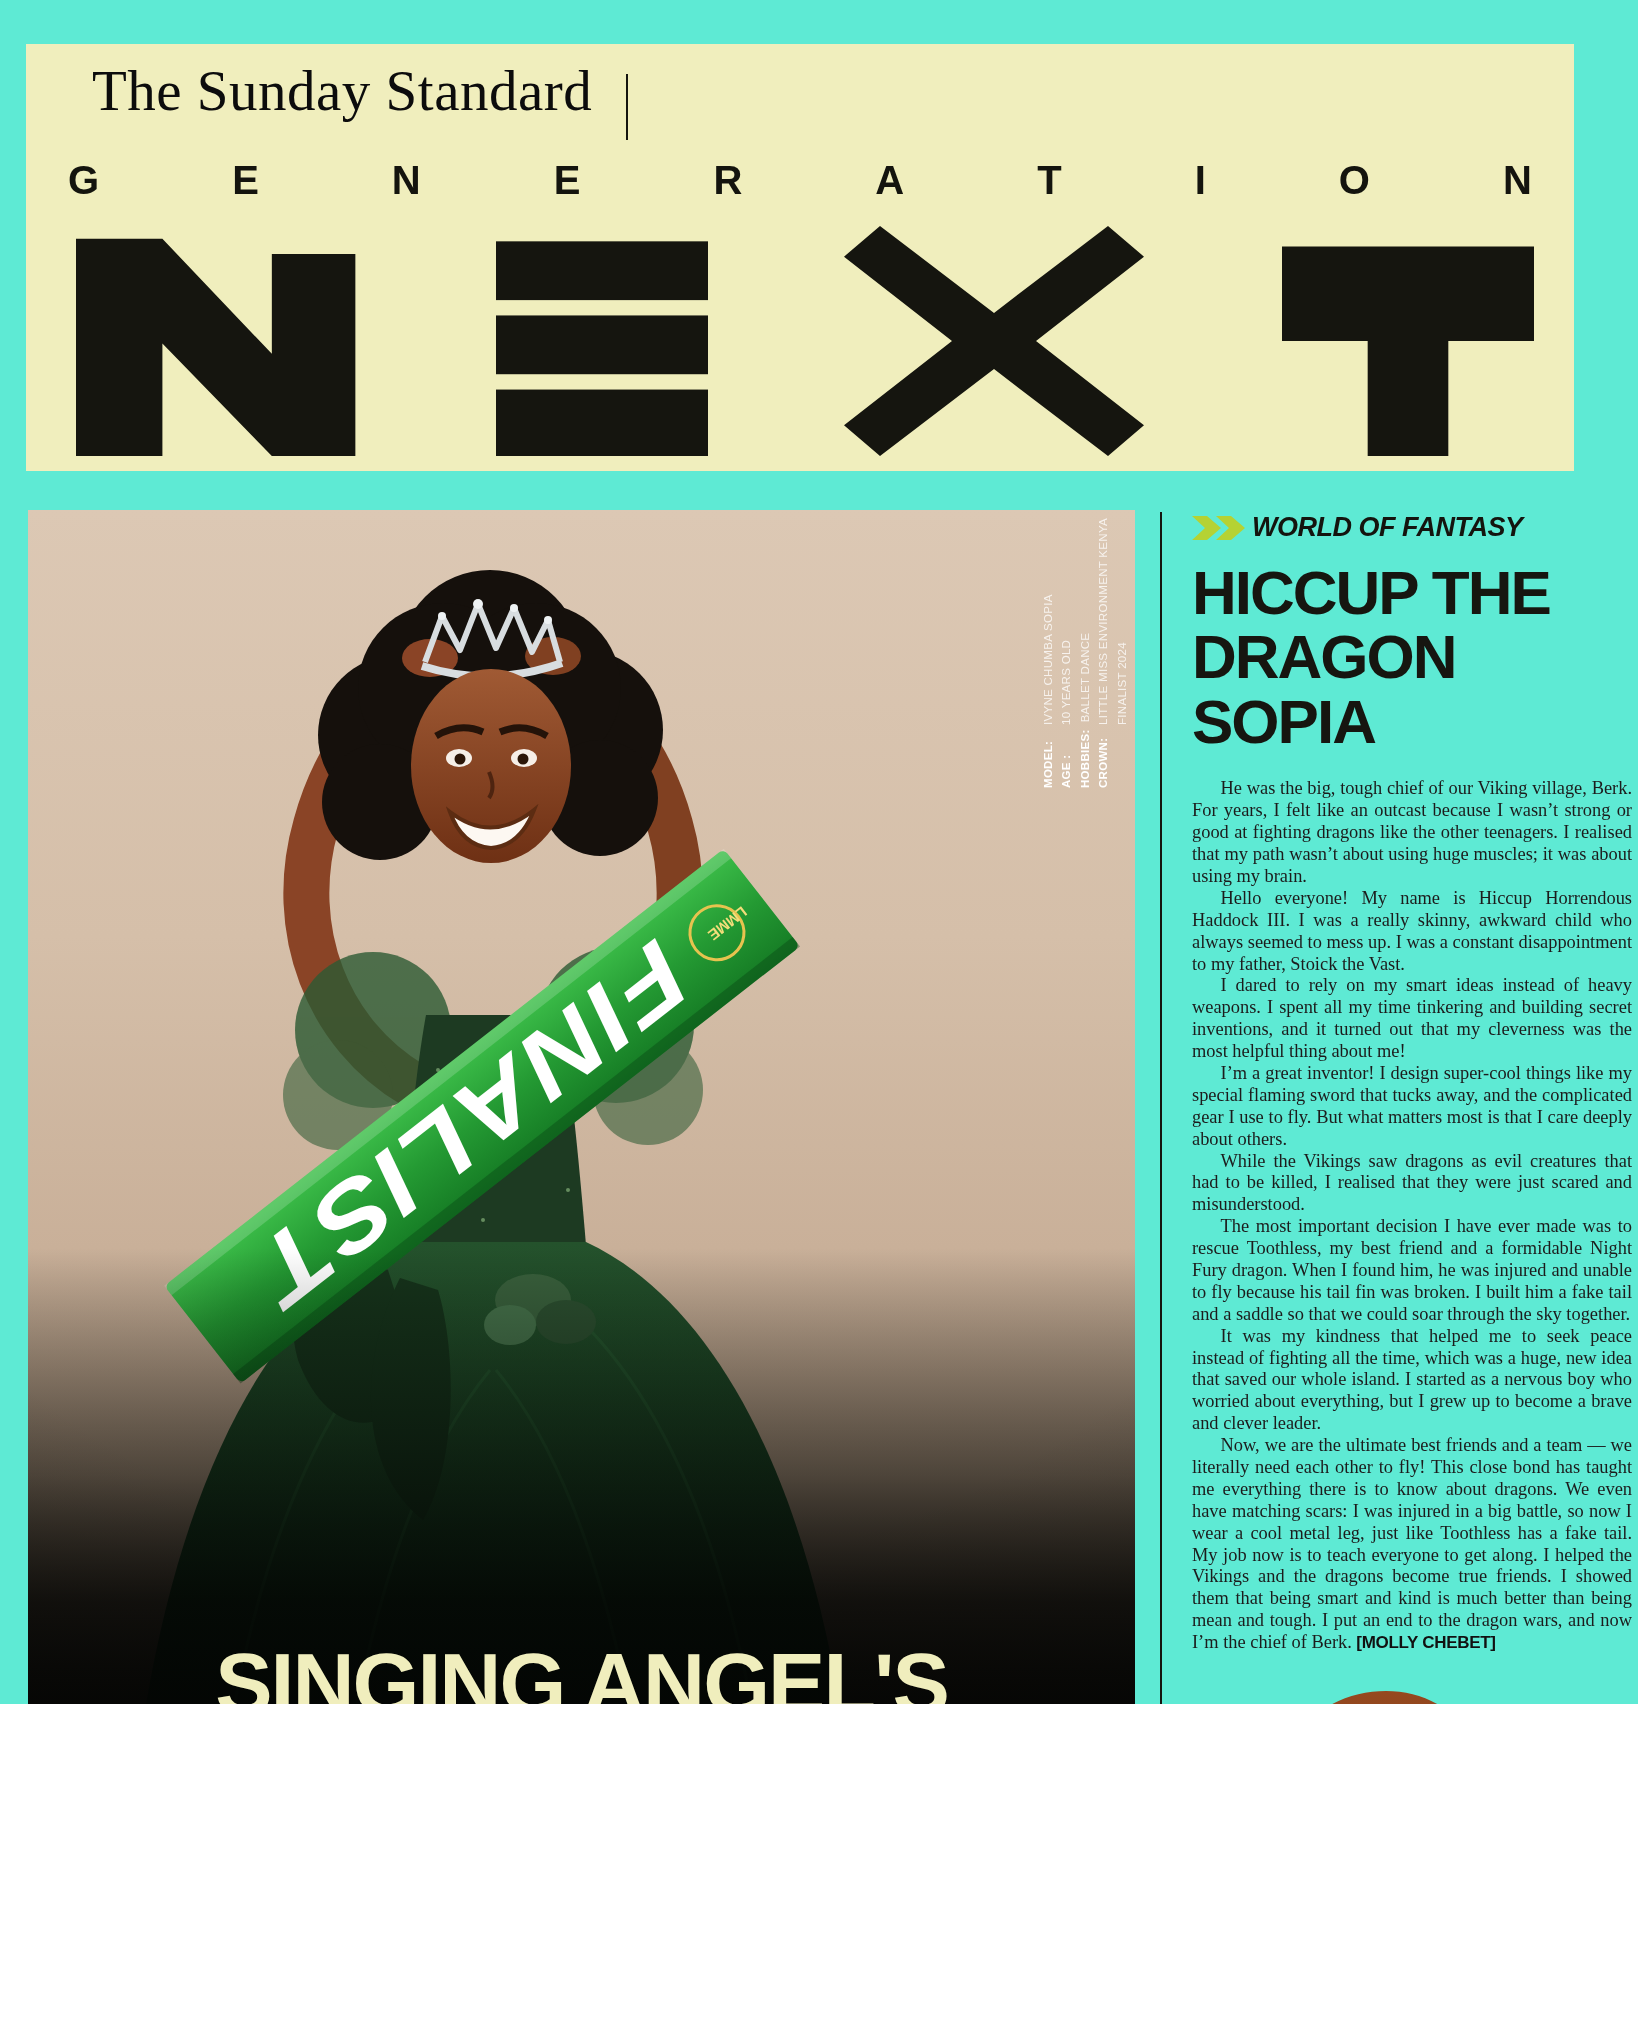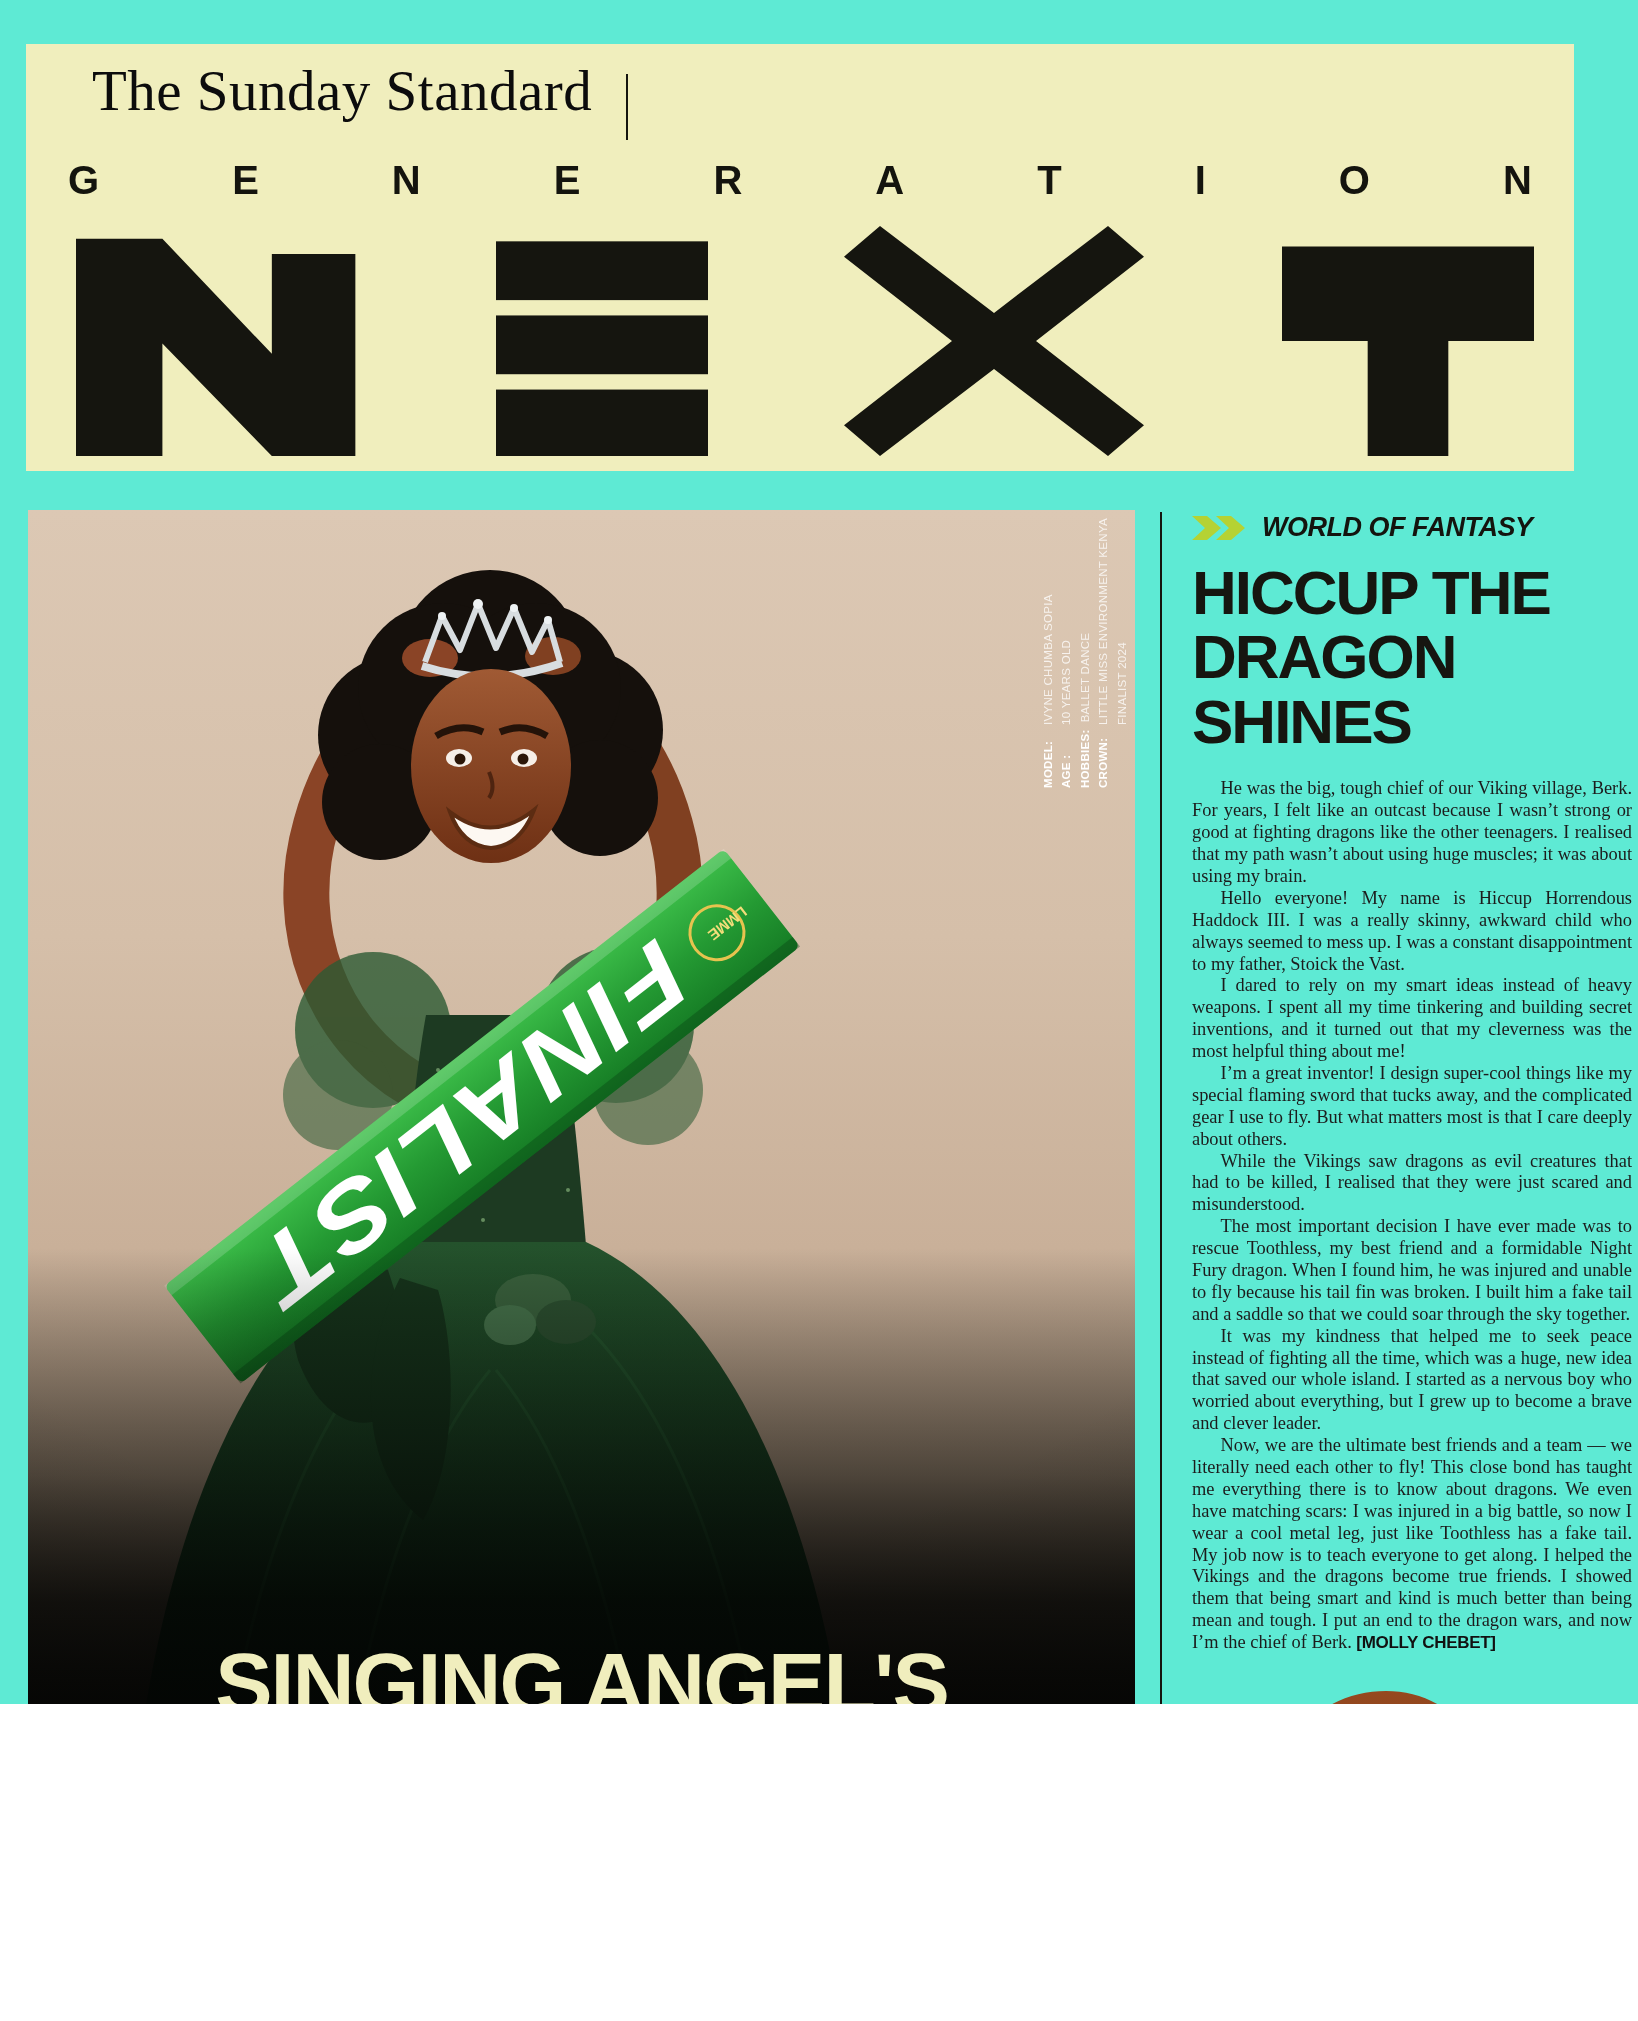--- a/index.html
+++ b/index.html
@@ -38,21 +38,21 @@
   .crow b{min-width:56px;letter-spacing:.3px;color:#fff;}
   .crow span{color:rgba(255,255,255,.78);letter-spacing:.3px;}
   .caption{position:absolute;left:0;bottom:26px;width:100%;text-align:center;
            color:#f0eebd;font-weight:bold;}
   .cap-line{font-size:86px;line-height:1.04;letter-spacing:-2px;}
   .cap-page{margin-top:44px;font-size:36px;color:#ffffff;letter-spacing:-1px;padding-left:44px;}
 
   
   .article{position:absolute;left:1160px;top:512px;width:472px;height:1447px;
            border-left:2px solid #15150f;padding-left:30px;box-sizing:border-box;}
-  .kicker{display:flex;align-items:center;gap:10px;font-size:27px;font-weight:bold;
+  .kicker{display:flex;align-items:center;font-size:27px;font-weight:bold;
           font-style:italic;letter-spacing:-.5px;color:#14140e;}
   .kicker svg{flex:0 0 auto;}
   .headline{margin-top:18px;font-size:62px;line-height:1.04;font-weight:bold;
             letter-spacing:-2px;color:#161610;}
   .article-body{margin-top:24px;font-family:"Liberation Serif",serif;font-size:18.4px;
                 line-height:1.19;text-align:justify;color:#1c1c1c;}
   .article-body p{margin:0;text-indent:1.55em;}
   .byline{font-family:"Liberation Sans",sans-serif;font-weight:bold;font-size:17px;
           letter-spacing:-.3px;color:#111;}
   .hiccup{display:block;margin:16px 0 0 44px;width:282px;height:340px;}
@@ -239,21 +239,21 @@
       <svg width="60" height="30" viewBox="0 0 60 30">
         <polygon points="0,3 15,3 29,15 15,27 0,27 13,15" fill="#b5d233"></polygon>
         <polygon points="24,3 39,3 53,15 39,27 24,27 37,15" fill="#b5d233"></polygon>
       </svg>
       <span>WORLD OF FANTASY</span>
     </div>
 
     <div class="headline">
       <div>HICCUP THE</div>
       <div>DRAGON</div>
-      <div>SHINES</div>
+      <div>SOPIA</div>
     </div>
 
     <div class="article-body">
         <p>He was the big, tough chief of our Viking village, Berk. For years, I felt like an outcast because I wasn’t strong or good at fighting dragons like the other teenagers. I realised that my path wasn’t about using huge muscles; it was about using my brain.</p>
         <p>Hello everyone! My name is Hiccup Horrendous Haddock III. I was a really skinny, awkward child who always seemed to mess up. I was a constant disappointment to my father, Stoick the Vast.</p>
         <p>I dared to rely on my smart ideas instead of heavy weapons. I spent all my time tinkering and building secret inventions, and it turned out that my cleverness was the most helpful thing about me!</p>
         <p>I’m a great inventor! I design super-cool things like my special flaming sword that tucks away, and the complicated gear I use to fly. But what matters most is that I care deeply about others.</p>
         <p>While the Vikings saw dragons as evil creatures that had to be killed, I realised that they were just scared and misunderstood.</p>
         <p>The most important decision I have ever made was to rescue Toothless, my best friend and a formidable Night Fury dragon. When I found him, he was injured and unable to fly because his tail fin was broken. I built him a fake tail and a saddle so that we could soar through the sky together.</p>
         <p>It was my kindness that helped me to seek peace instead of fighting all the time, which was a huge, new idea that saved our whole island. I started as a nervous boy who worried about everything, but I grew up to become a brave and clever leader.</p>

